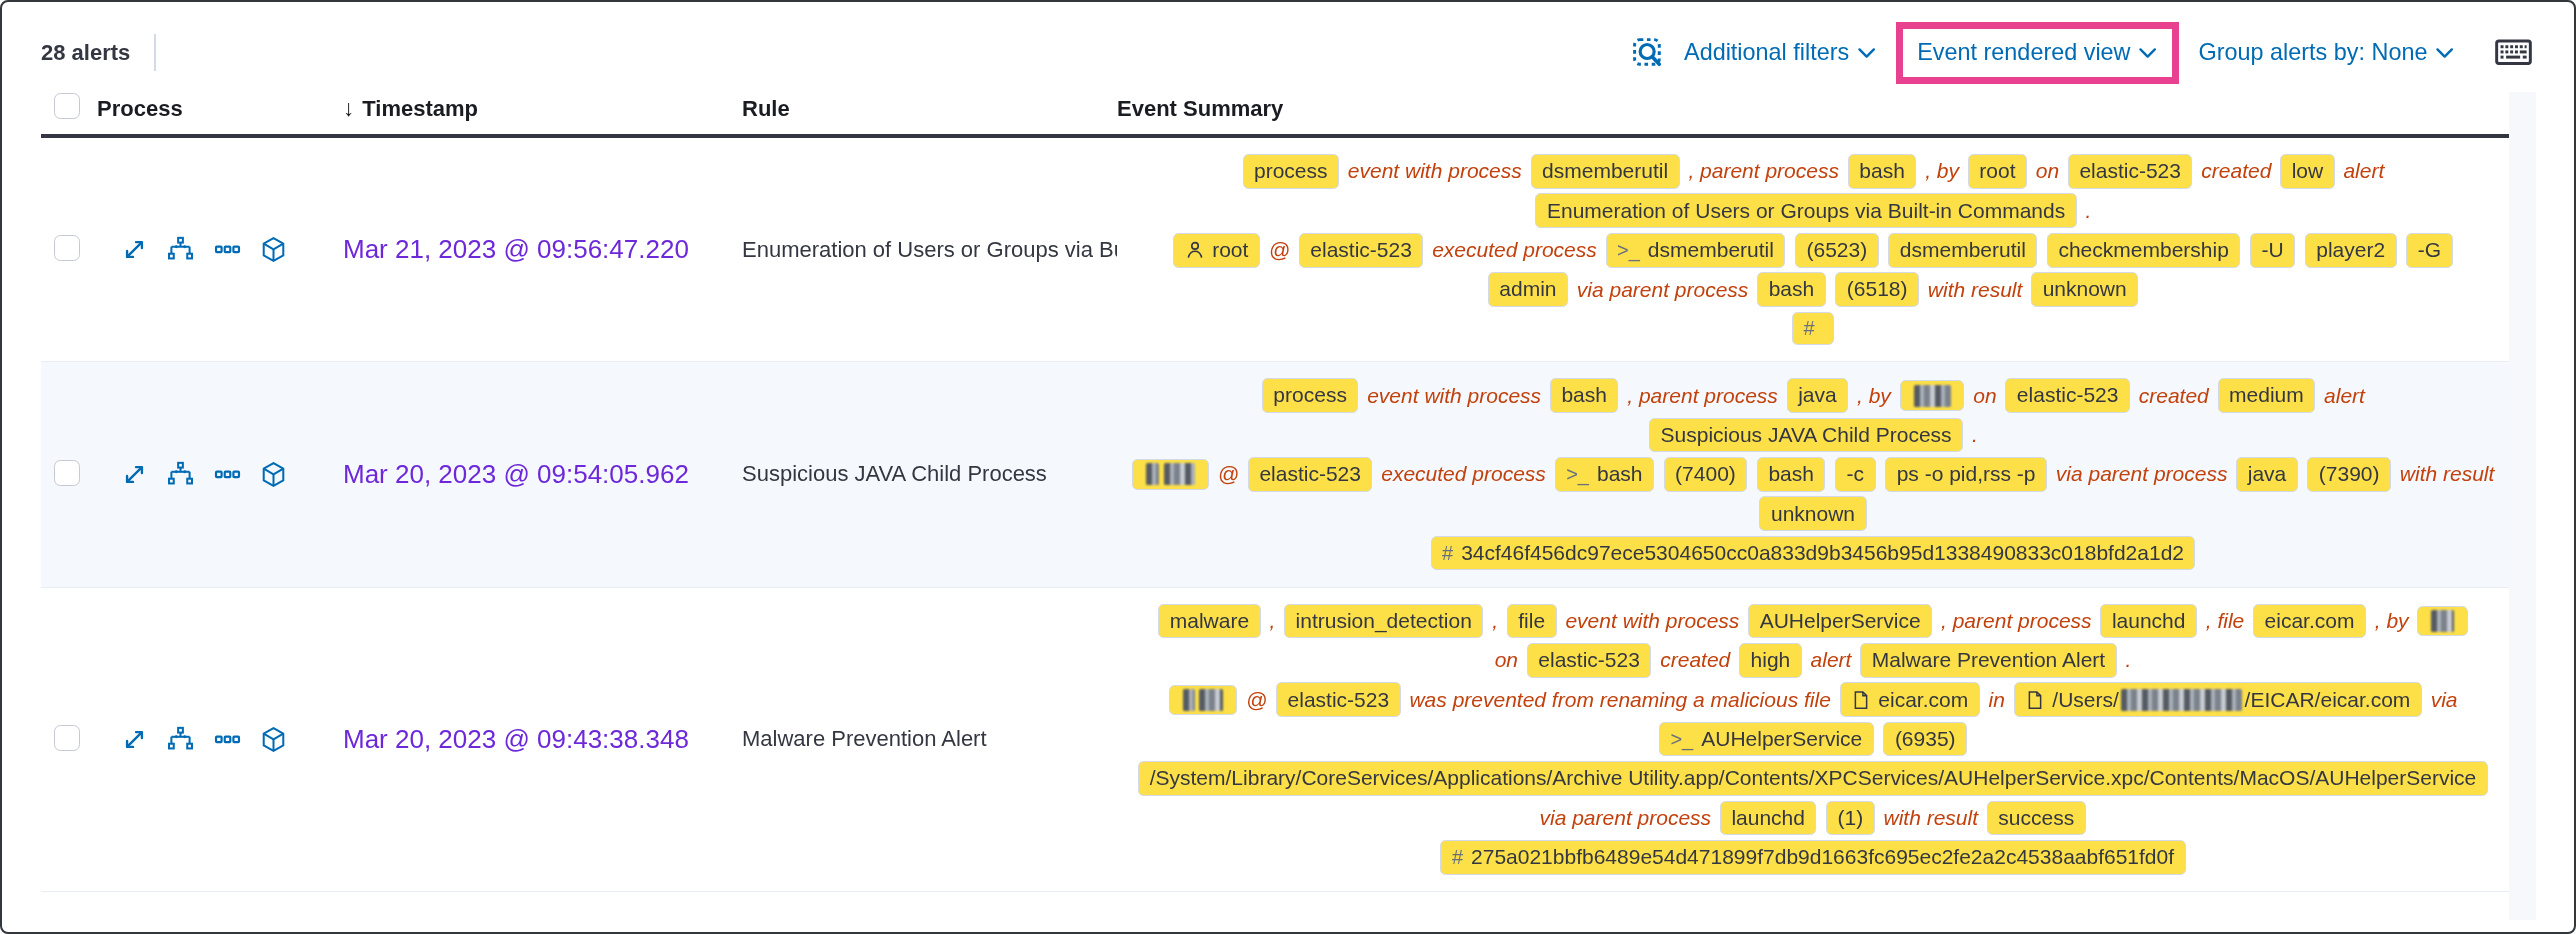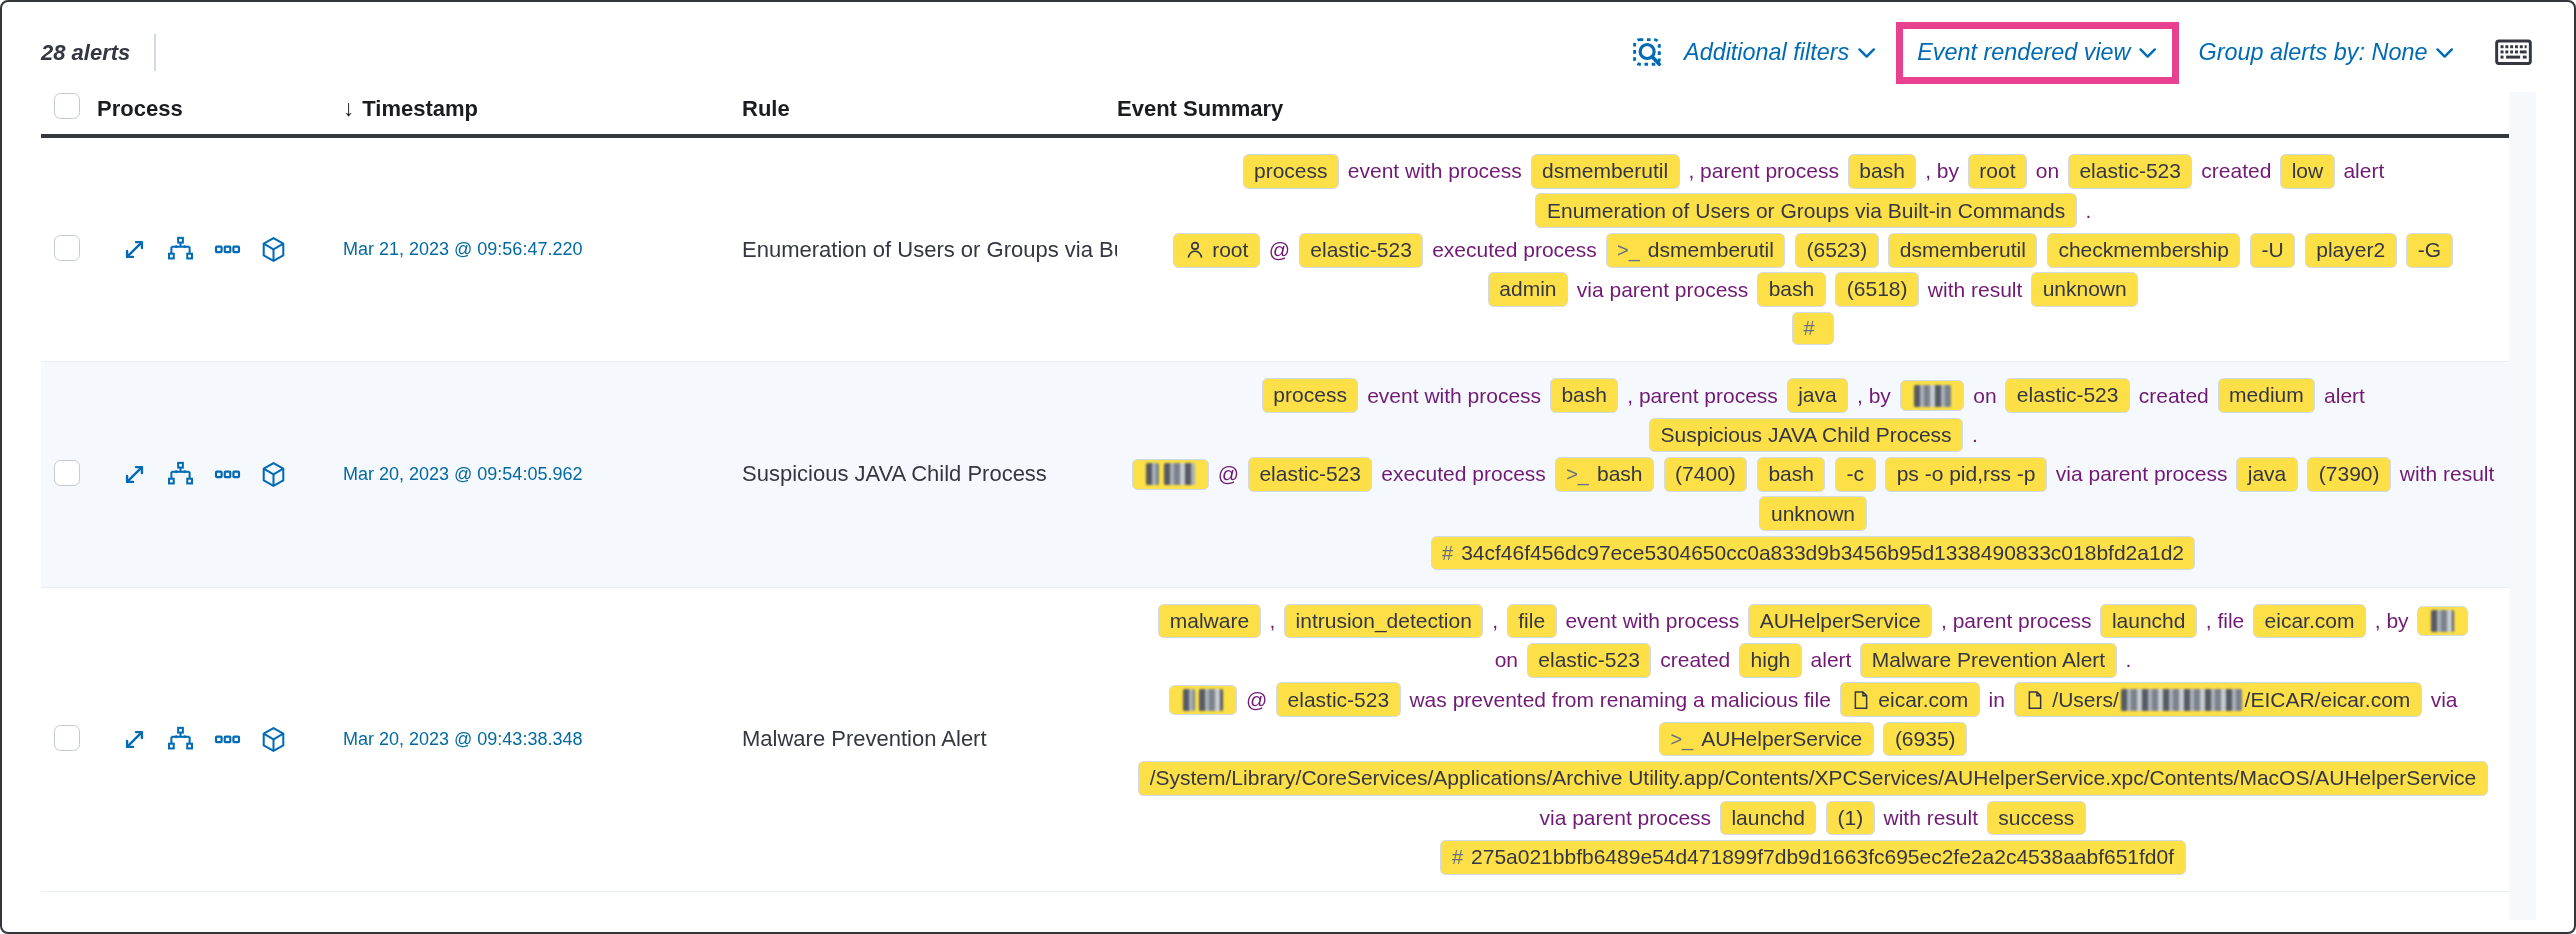--- a/index.html
+++ b/index.html
@@ -2,21 +2,21 @@
 <html style="font-size:13px"><head>
 <meta charset="utf-8">
 <style>
   html,body{margin:0;padding:0;overflow:hidden;}
   body{
     width:2576px;height:934px;box-sizing:border-box;
     border:2.4px solid #33363a;border-radius:8px;background:#fff;
     font-family:"Liberation Sans",sans-serif;color:#343741;position:relative;
   }
   
-  .topbar{display:flex;align-items:center;justify-content:space-between;margin:27px 42px 0 39px;height:47px;font-style:italic;}
+  .topbar{display:flex;align-items:center;justify-content:space-between;margin:27px 42px 0 39px;height:47px;}
   .tb-left{display:flex;align-items:center;}
   .count{font-size:22px;font-weight:700;color:#343741;}
   .vdiv{width:1.6px;height:37px;background:#d3dae6;margin-left:24px;}
   .tb-right{display:flex;align-items:center;gap:19.3px;}
   .toolbtn{display:inline-flex;align-items:center;gap:8px;color:#006bb4;font-size:23.4px;cursor:pointer;white-space:nowrap;}
   .svgwrap{display:inline-flex;align-items:center;}
   .svgwrap svg{display:block;}
   .i40 svg{width:34px;height:34px;}
   .chev svg{width:19.3px;height:12px;}
   .kbdbtn{color:#343741;margin-left:21px;}
@@ -31,26 +31,26 @@
   .c3{width:375px;flex:none;box-sizing:border-box;white-space:nowrap;overflow:hidden;}
   .c4{flex:1;min-width:0;}
   .sortarrow{font-weight:400;margin-right:8px;font-size:22.6px;}
   .thead .c2{display:flex;align-items:center;cursor:pointer;}
   .row{display:flex;align-items:center;padding:13.7px 0;border-bottom:0.8px solid #e9edf5;}
   .row.stripe{background:#f5f8fc;}
   .cb{display:inline-block;width:26px;height:26px;border:1.6px solid #c4c9d3;border-radius:6.4px;background:#fff;cursor:pointer;box-sizing:border-box;}
   .acticons{display:flex;align-items:center;gap:19.3px;padding-left:24px;color:#006bb4;}
   .aicon{display:inline-flex;cursor:pointer;}
   .aicon svg{width:27px;height:27px;display:block;}
-  .ts{font-size:18px;color:#0369a1;}
+  .ts{font-size:26px;color:#6d28d9;}
   .rule{font-size:22px;color:#343741;}
   .summary{display:flex;flex-direction:column;align-items:center;}
   .sline{display:flex;align-items:center;justify-content:center;white-space:nowrap;}
   .badge{display:inline-flex;align-items:center;background:#fde047;border:1.6px solid #d3dae6;border-radius:5.6px;padding:3.2px 10.5px;margin:2.4px 4.8px;font-size:21px;color:#343741;line-height:1.25;cursor:pointer;}
-  .tk{margin:0 4px;font-size:21px;color:#701a75;}
+  .tk{margin:0 4px;font-size:21px;color:#c2410c;font-style:italic;}
   .pre{color:#69707d;margin-right:8px;font-size:20px;}
   .bicon{width:20px;height:20px;margin-right:7.2px;color:#343741;}
   .rd{display:inline-block;height:22px;vertical-align:middle;border-radius:1.6px;margin:0 2.4px;
       background:repeating-linear-gradient(90deg,#565b63 0 5.6px,#aab0b9 5.6px 10.5px,#7c828c 10.5px 16px,#c6cad1 16px 21px);
       filter:blur(1px);}
   .scrollstrip{position:absolute;left:2507px;top:90px;width:27px;height:828px;background:#f7f8fb;}
 </style>
 </head>
 <body>
 

